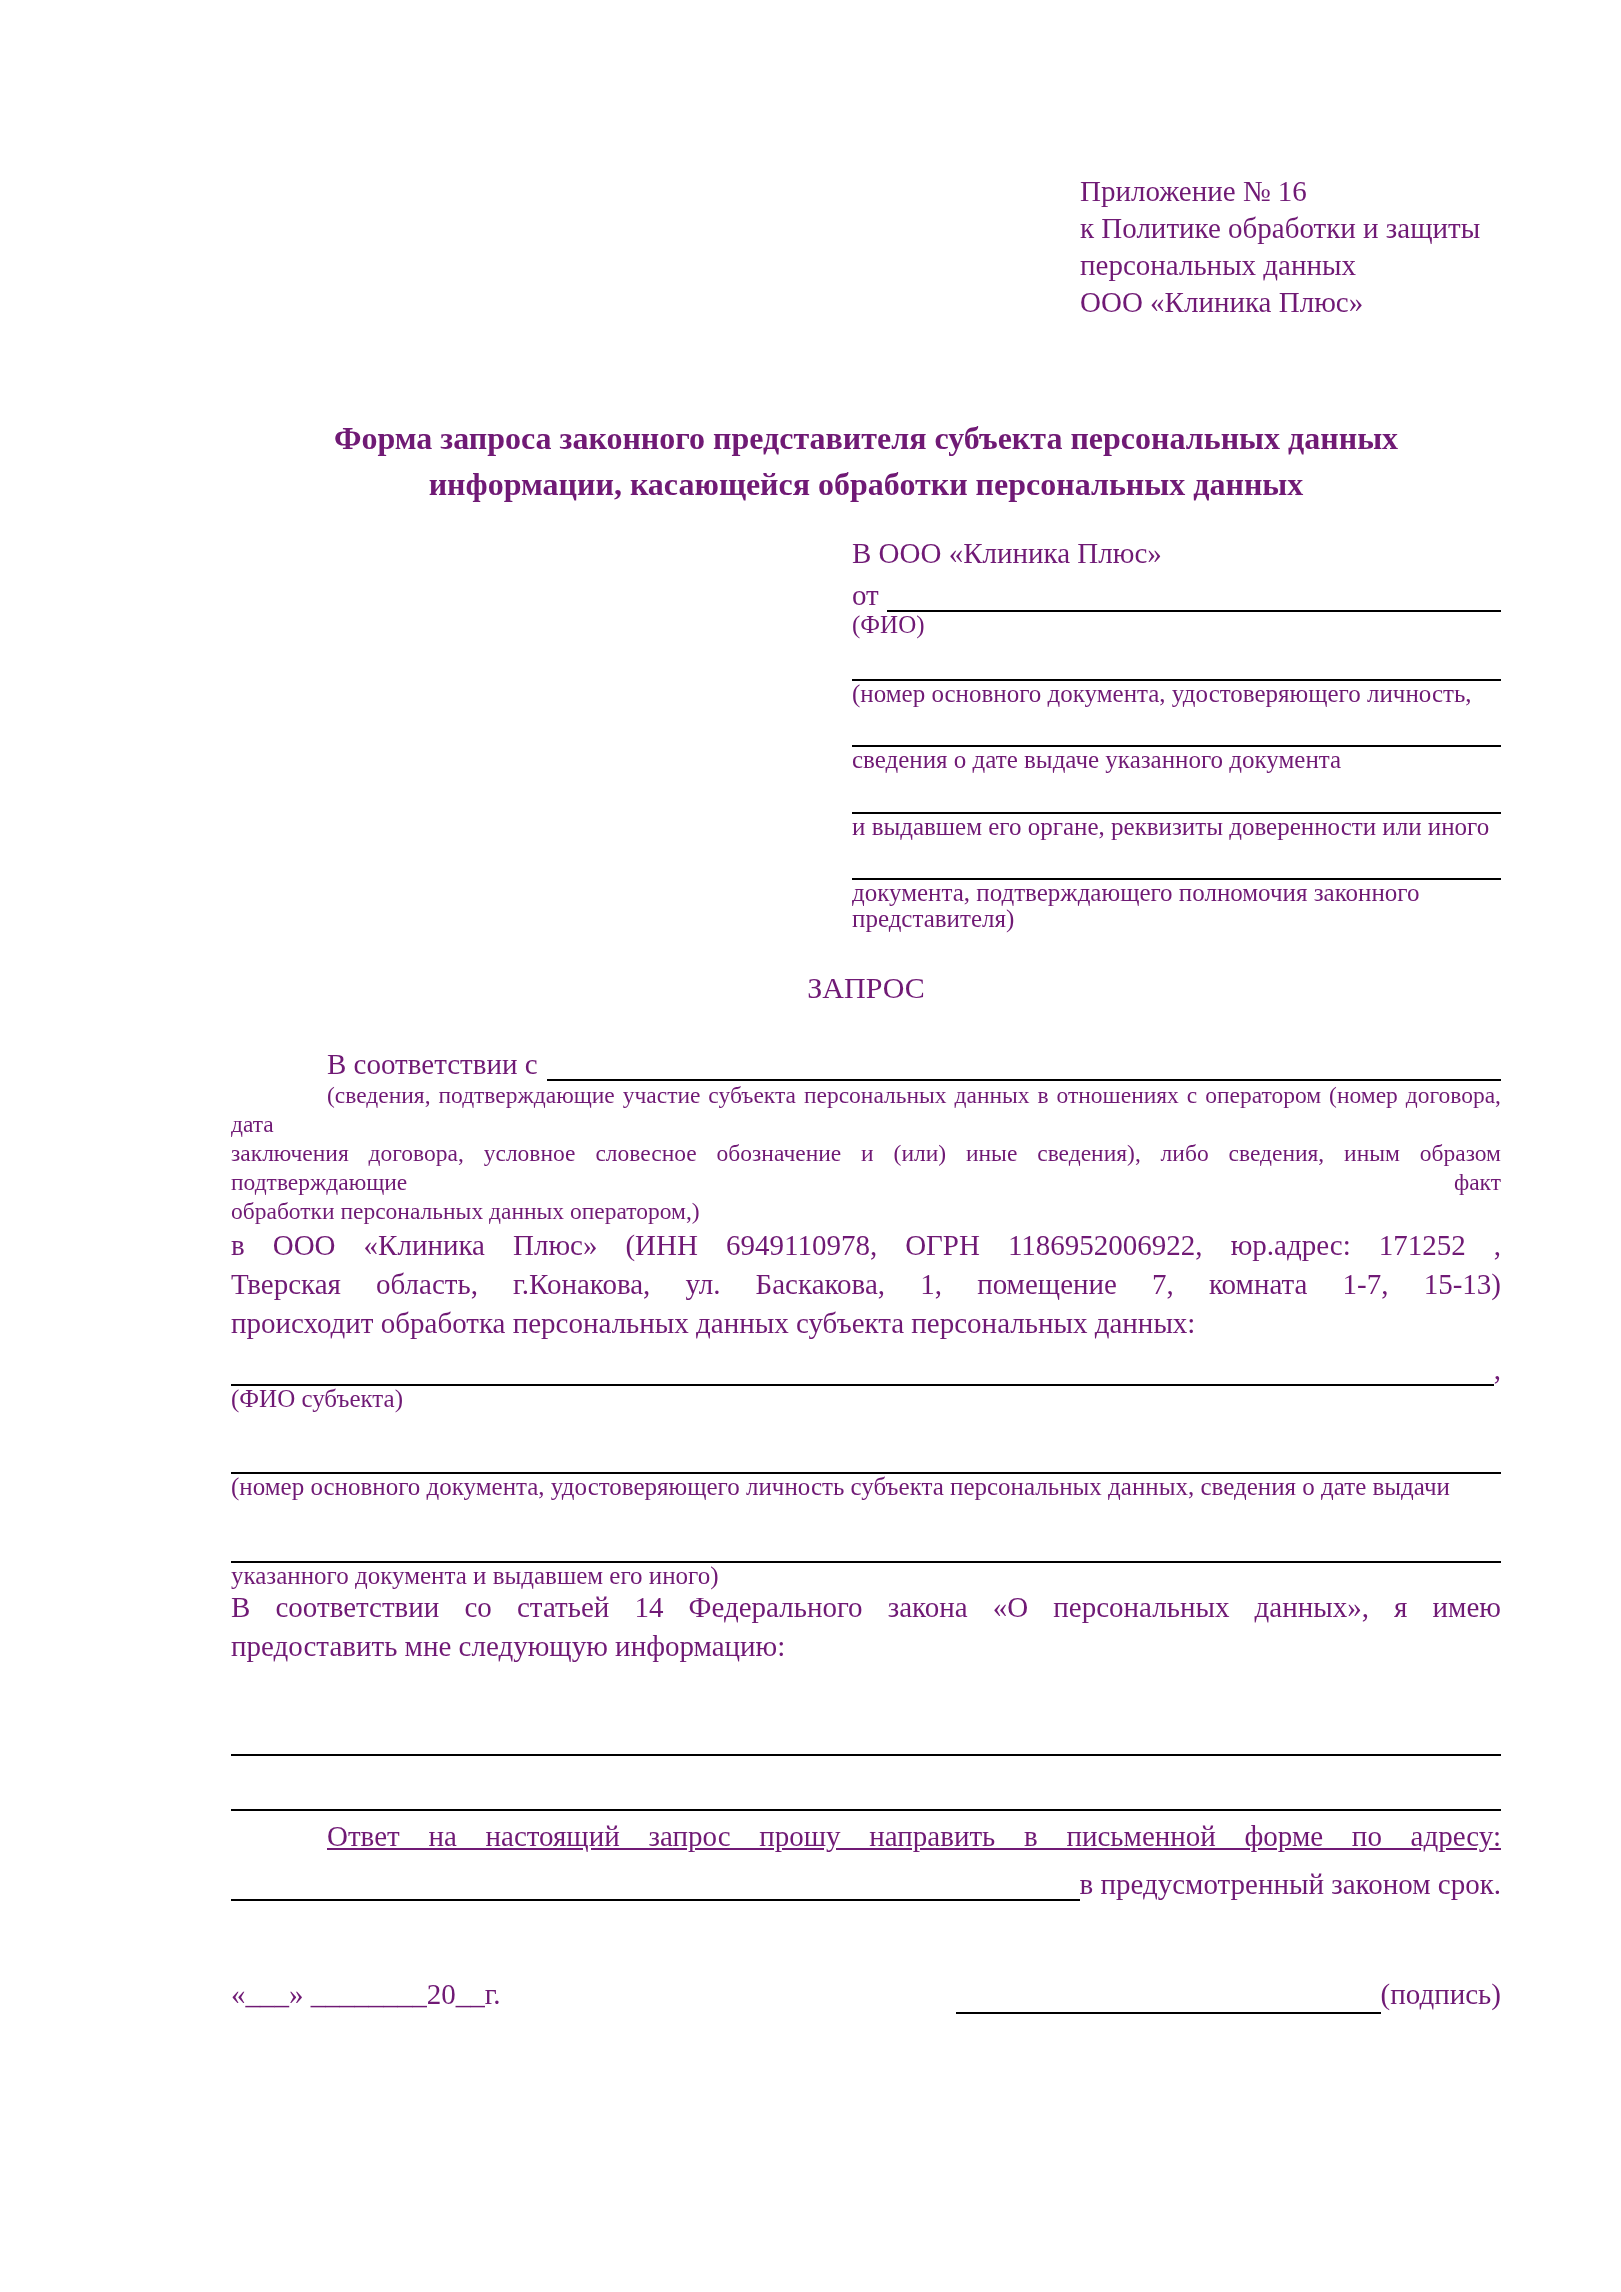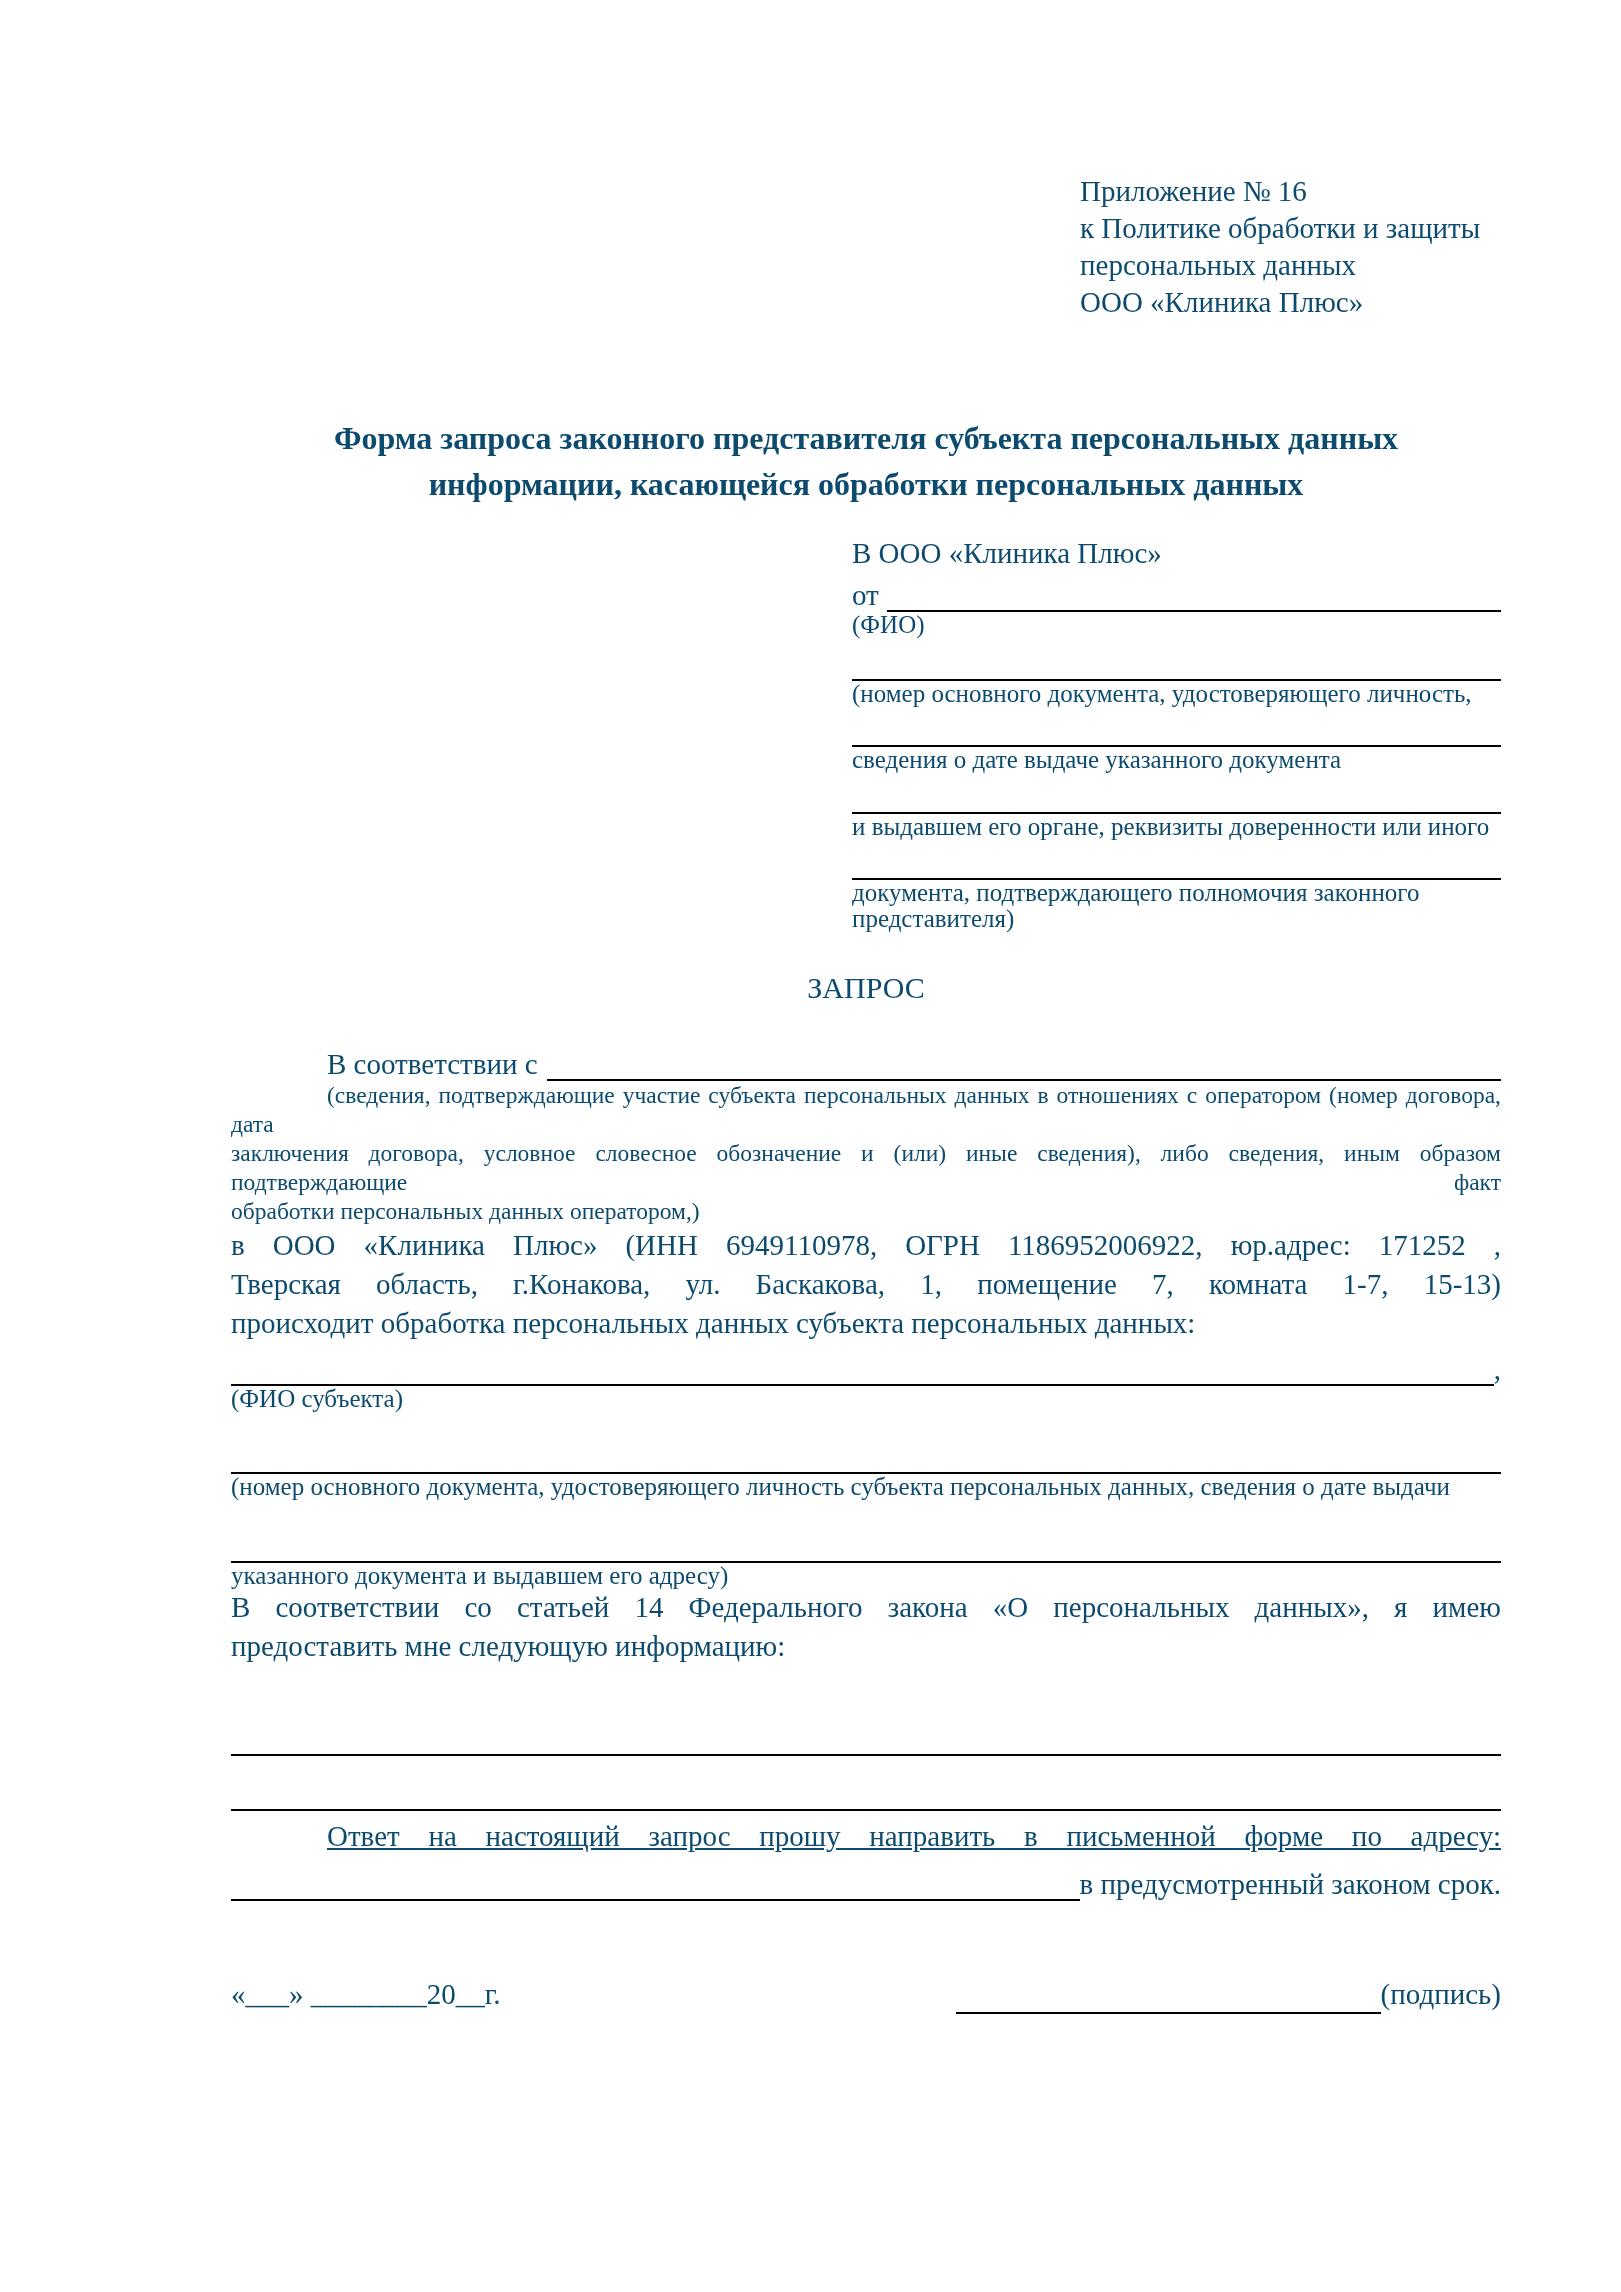--- a/index.html
+++ b/index.html
@@ -1,21 +1,21 @@
 <!DOCTYPE html>
 <html><head>
 <meta charset="utf-8">
 <style>
   html, body { margin: 0; padding: 0; background: #ffffff; }
   .page {
     position: relative;
     width: 1621px;
     height: 2293px;
     background: #ffffff;
-    color: #0c4a6e;
+    color: #701a75;
     font-family: "Liberation Serif", "DejaVu Serif", serif;
     box-sizing: border-box;
     padding: 173px 120px 0 231px;
     overflow: hidden;
   }
   
   .appendix { margin-left: 849px; font-size: 29px; line-height: 37px; }
 
   
   .doc-title {
@@ -138,21 +138,21 @@
   <div class="subject-row">
     <span class="fill" style="border-bottom-width:2.9px"></span>
     <span>,</span>
   </div>
   <div class="caption">(ФИО субъекта)</div>
 
   <div class="full-blank spaced"></div>
   <div class="caption">(номер основного документа, удостоверяющего личность субъекта персональных данных, сведения о дате выдачи</div>
 
   <div class="full-blank spaced"></div>
-  <div class="caption">указанного документа и выдавшем его адресу)</div>
+  <div class="caption">указанного документа и выдавшем его иного)</div>
 
   <div class="para">
     <div class="jline">В соответствии со статьей 14 Федерального закона «О персональных данных», я имею</div>
     <div class="jline last">предоставить мне следующую информацию:</div>
   </div>
 
   <div class="gap-blank" style="margin-top:35px"></div>
   <div class="gap-blank"></div>
 
   <div class="para">

